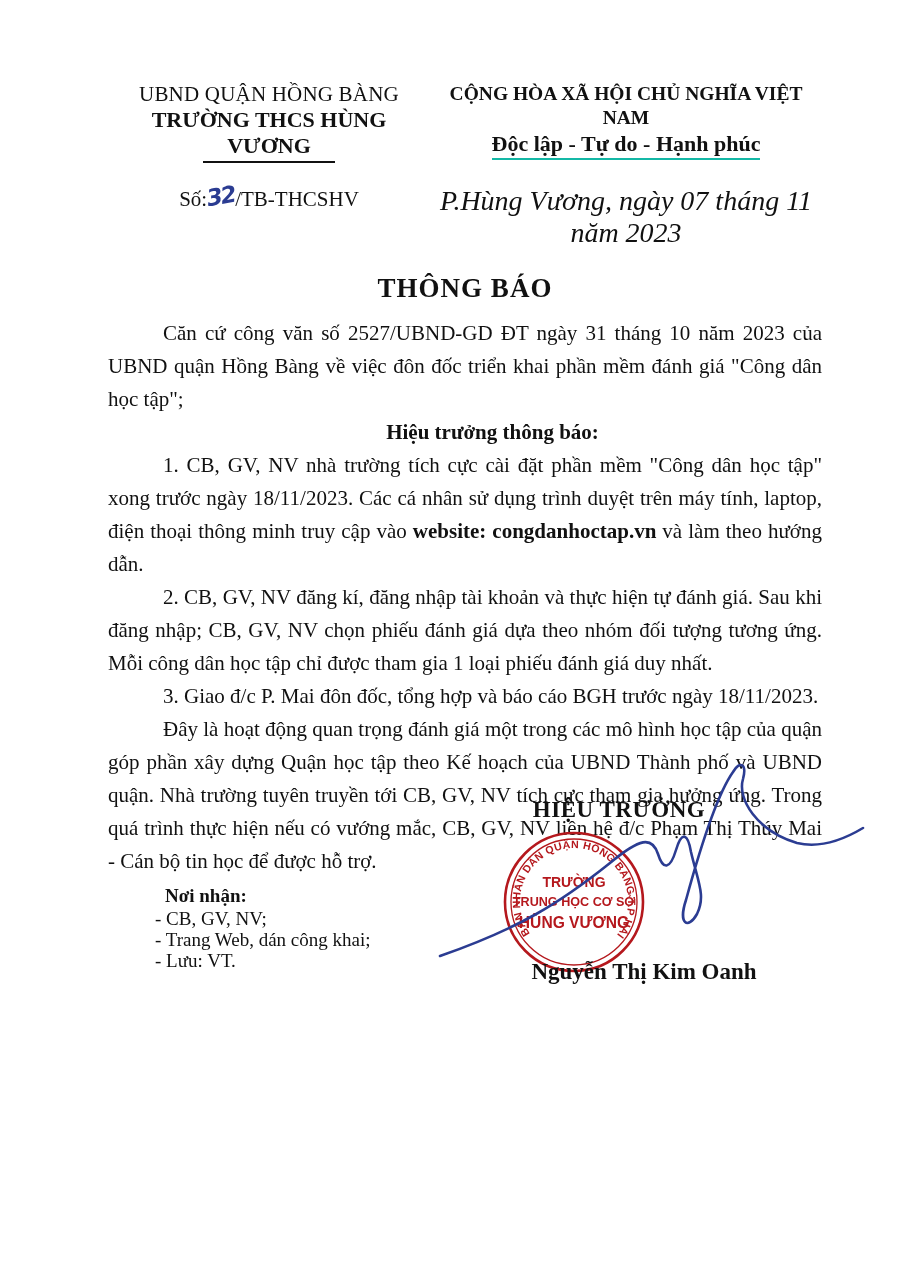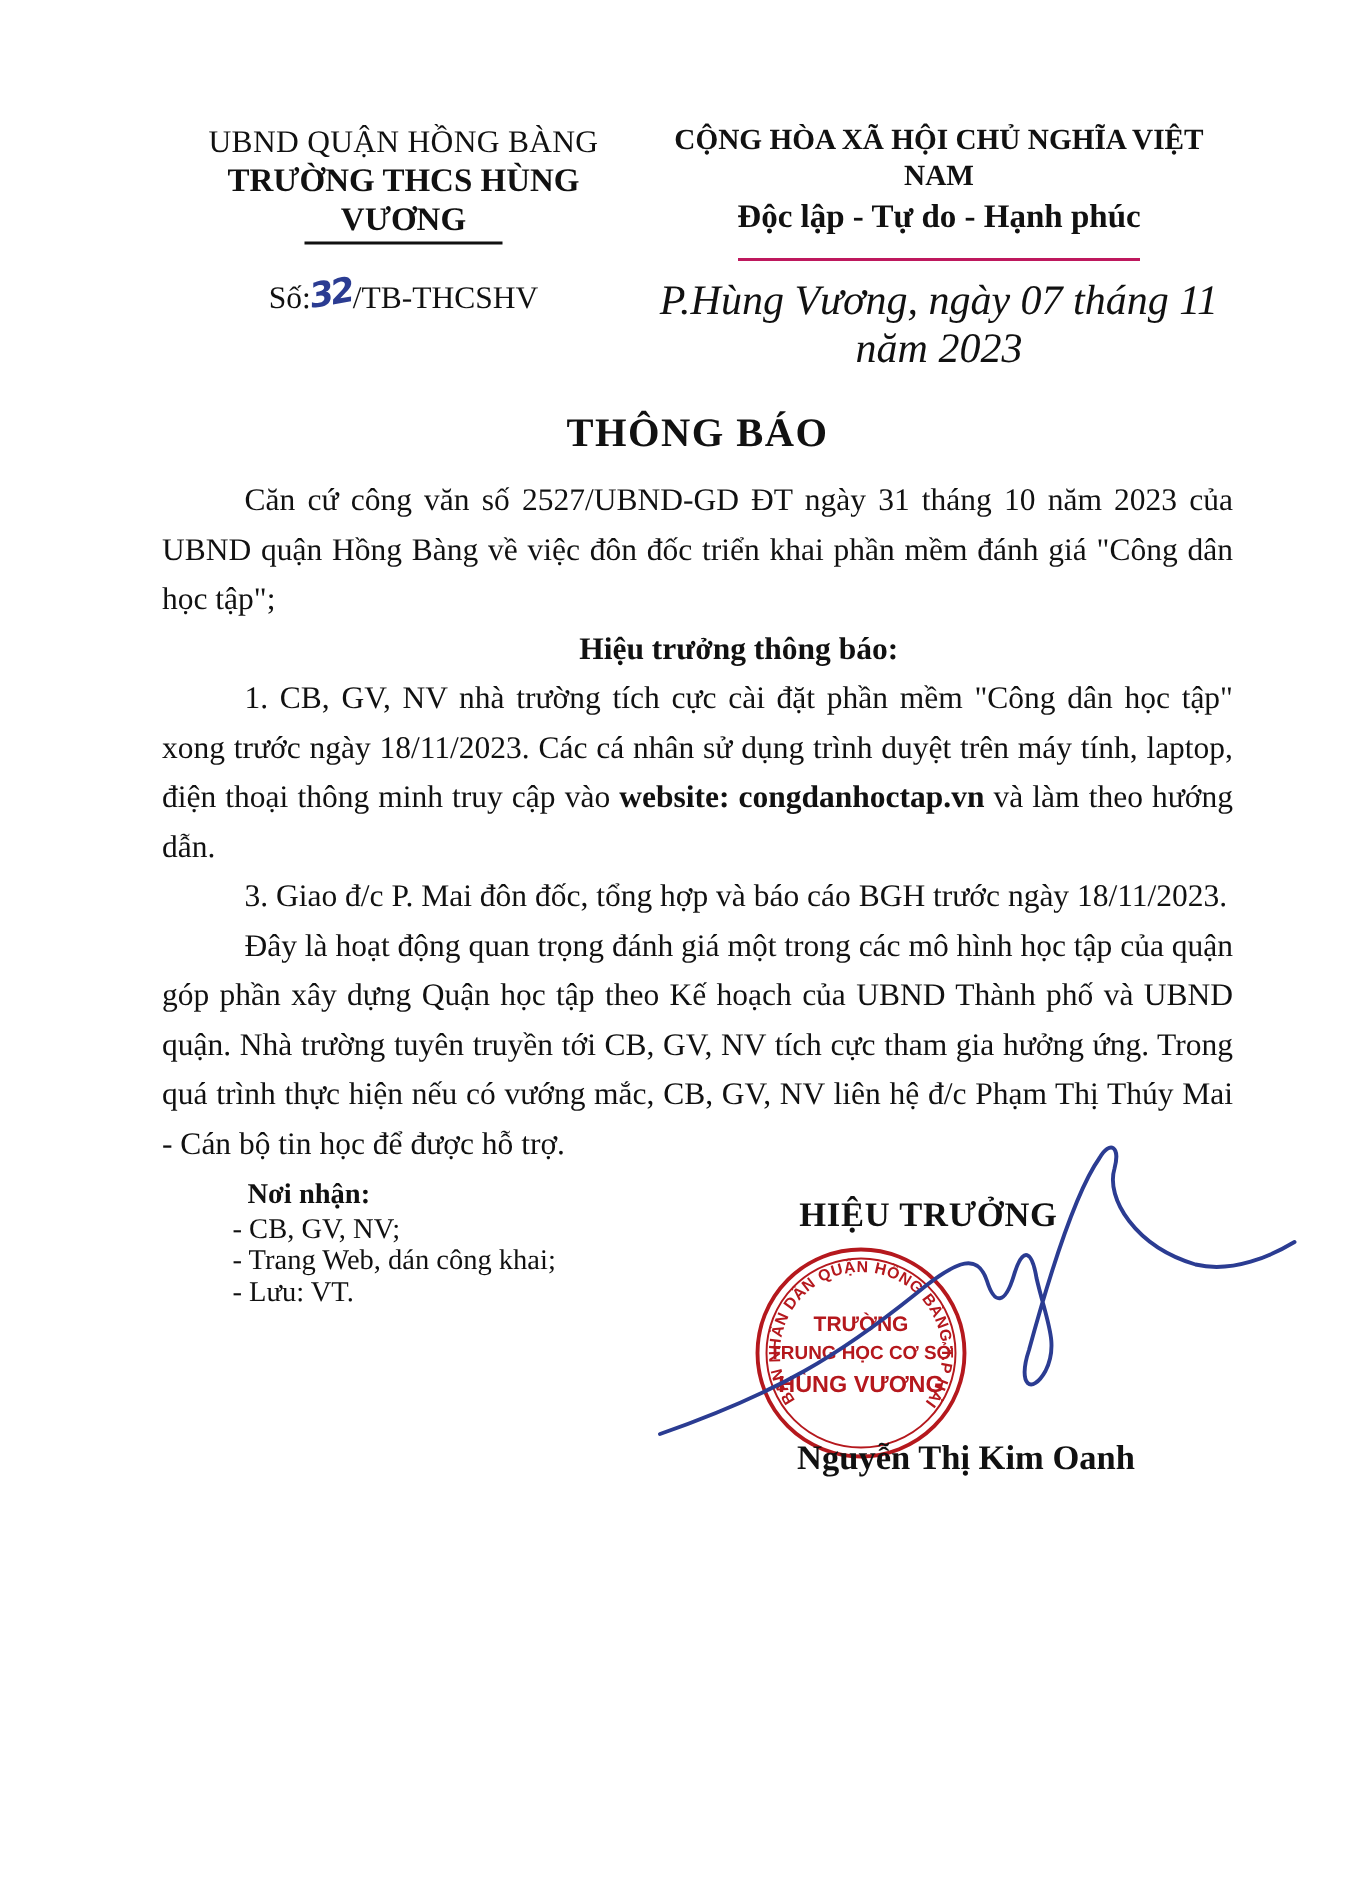--- a/index.html
+++ b/index.html
@@ -16,21 +16,21 @@
   }
   
   .hdr{display:flex;width:714px;}
   .hdr-left{width:322px;text-align:center;}
   .hdr-right{width:392px;text-align:center;}
   .hdr-l1{font-size:21px;line-height:25px;letter-spacing:.2px;text-align:center;}
   .hdr-l2{font-size:22px;line-height:26px;font-weight:bold;}
   .hdr-underline{width:132px;height:0;border-bottom:2px solid #111;margin:2px auto 0 auto;}
   .hdr-r1{font-size:19.5px;line-height:24px;font-weight:bold;}
   .hdr-r2{font-size:22px;line-height:27px;font-weight:bold;}
-  .hdr-r2 span{border-bottom:2px solid #be185d;padding-bottom:16px;}
+  .hdr-r2 span{border-bottom:2px solid #14b8a6;padding-bottom:2px;}
   
   .numrow{display:flex;width:714px;margin-top:22px;}
   .numrow .col-l{width:322px;text-align:center;font-size:21px;}
   .numrow .col-r{width:392px;text-align:center;font-size:28px;font-style:italic;}
   .hand-num{
     display:inline-block;color:#2b3c92;font-family:"DejaVu Sans",sans-serif;
     font-style:italic;font-size:23px;transform:rotate(-10deg) translateY(-2px);
     letter-spacing:-2px;font-weight:bold;
   }
   
@@ -78,20 +78,21 @@
     <div class="col-l"><span>Số:</span><span class="hand-num">32</span><span>/TB-THCSHV</span></div>
     <div class="col-r">P.Hùng Vương, ngày 07 tháng 11  năm 2023</div>
   </div>
 
   <div class="doc-title">THÔNG BÁO</div>
 
   <div class="body-text">
     <p class="first">Căn cứ công văn số 2527/UBND-GD ĐT ngày 31 tháng 10 năm 2023 của UBND quận Hồng Bàng về việc đôn đốc triển khai phần mềm đánh giá "Công dân học tập";</p>
     <p class="subheading">Hiệu trưởng thông báo:</p>
     <p><span>1. CB, GV, NV nhà trường tích cực cài đặt phần mềm "Công dân học tập" xong trước ngày 18/11/2023. Các cá nhân sử dụng trình duyệt trên máy tính, laptop, điện thoại thông minh truy cập vào </span><b>website: congdanhoctap.vn</b><span> và làm theo hướng dẫn.</span></p>
+    <p>2. CB, GV, NV đăng kí, đăng nhập tài khoản và thực hiện tự đánh giá. Sau khi đăng nhập; CB, GV, NV chọn phiếu đánh giá dựa theo nhóm đối tượng tương ứng. Mỗi công dân học tập chỉ được tham gia 1 loại phiếu đánh giá duy nhất.</p>
     <p>3. Giao đ/c P. Mai đôn đốc, tổng hợp và báo cáo BGH trước ngày 18/11/2023.</p>
     <p>Đây là hoạt động quan trọng đánh giá một trong các mô hình học tập của quận góp phần xây dựng Quận học tập theo Kế hoạch của UBND Thành phố và UBND quận. Nhà trường tuyên truyền tới CB, GV, NV tích cực tham gia hưởng ứng. Trong quá trình thực hiện nếu có vướng mắc, CB, GV, NV liên hệ đ/c Phạm Thị Thúy Mai  - Cán bộ tin học để được hỗ trợ.</p>
   </div>
 
   <div class="recipients">
     <div class="rh">Nơi nhận:</div>
     <div class="ri">- CB, GV, NV;</div>
     <div class="ri">- Trang Web, dán công khai;</div>
     <div class="ri">- Lưu: VT.</div>
   </div>

